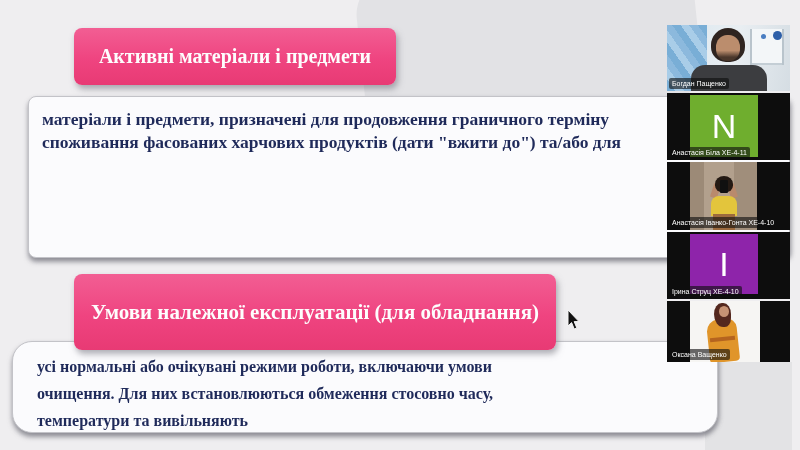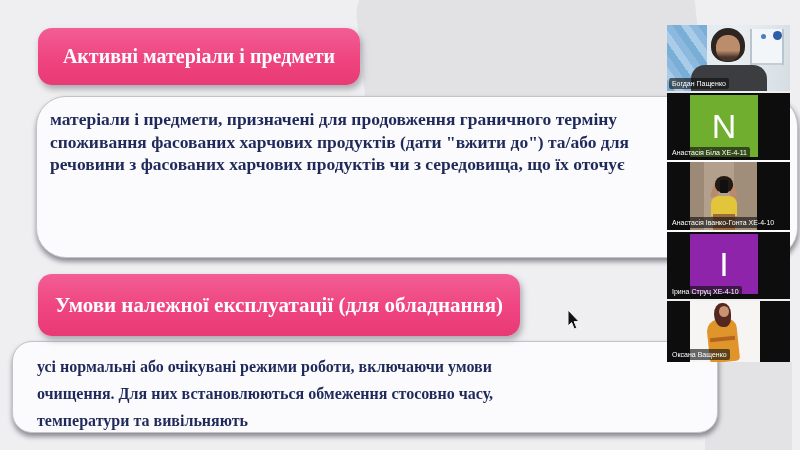--- a/index.html
+++ b/index.html
@@ -15,40 +15,40 @@
     background:#e2e2e5; border-radius:36px; transform:rotate(-6deg); z-index:0;
   }
   .deco-rect-br {
     position:absolute; left:705px; top:362px; width:87px; height:88px;
     background:#e3e3e5; z-index:0;
   }
   
   .pink-header {
     position:absolute; z-index:2;
     background:linear-gradient(180deg,#f25e93 0%,#ef4480 55%,#e83a74 100%);
-    border-radius:14px;
+    border-radius:8px;
     box-shadow:2px 4px 6px rgba(110,110,120,0.55);
     color:#fdfdfd; font-weight:bold; text-align:center;
-    display:flex; align-items:center; justify-content:center;
+    display:flex; align-items:center; justify-content:center;margin-left:36px;
   }
   #header1 { left:38px; top:28px; width:322px; height:57px; font-size:20px; }
-  #header2 { left:38px; top:274px; width:482px; height:62px; font-size:21px; }
+  #header2 { left:38px; top:274px; width:482px; height:76px; font-size:21px; }
   
   .text-box {
     position:absolute; z-index:1;
     background:#fbfbfd;
     border:1px solid #c3c3c8;
     box-shadow:0 4px 5px rgba(95,95,105,0.55), 2px 2px 4px rgba(120,120,130,0.35);
     color:#1f2a5a; font-weight:bold;
     overflow:hidden;
   }
   #box1 {
     left:28px; top:96px; width:762px; height:162px;
-    border-radius:30px; padding:11px 10px 0 13px;
-    font-size:17.5px; line-height:22.5px;margin-left:8px;
+    border-radius:8px; padding:11px 10px 0 13px;
+    font-size:17.5px; line-height:22.5px;
   }
   #box2 {
     left:12px; top:341px; width:706px; height:92px;
     border-radius:20px; padding:11px 10px 0 24px;
     font-size:16px; line-height:27px;
   }
   .tline { white-space:nowrap; }
   
   #filmstrip {
     position:absolute; left:667px; top:25px; width:123px; z-index:3;
@@ -133,21 +133,20 @@
 <body>
 
 <div class="deco-blob"></div>
 <div class="deco-rect-br"></div>
 
 <div id="header1" class="pink-header">Активні матеріали і предмети</div>
 
 <div id="box1" class="text-box">
   <div class="tline">матеріали і предмети, призначені для продовження граничного терміну</div>
   <div class="tline">споживання фасованих харчових продуктів (дати "вжити до") та/або для</div>
-  <div class="tline">речовини з фасованих харчових продуктів чи з середовища, що їх оточує</div>
 </div>
 
 <div id="header2" class="pink-header">Умови належної експлуатації (для обладнання)</div>
 
 <div id="box2" class="text-box">
   <div class="tline">усі нормальні або очікувані режими роботи, включаючи умови</div>
   <div class="tline">очищення. Для них встановлюються обмеження стосовно часу,</div>
   <div class="tline">температури та вивільняють</div>
 </div>
 

